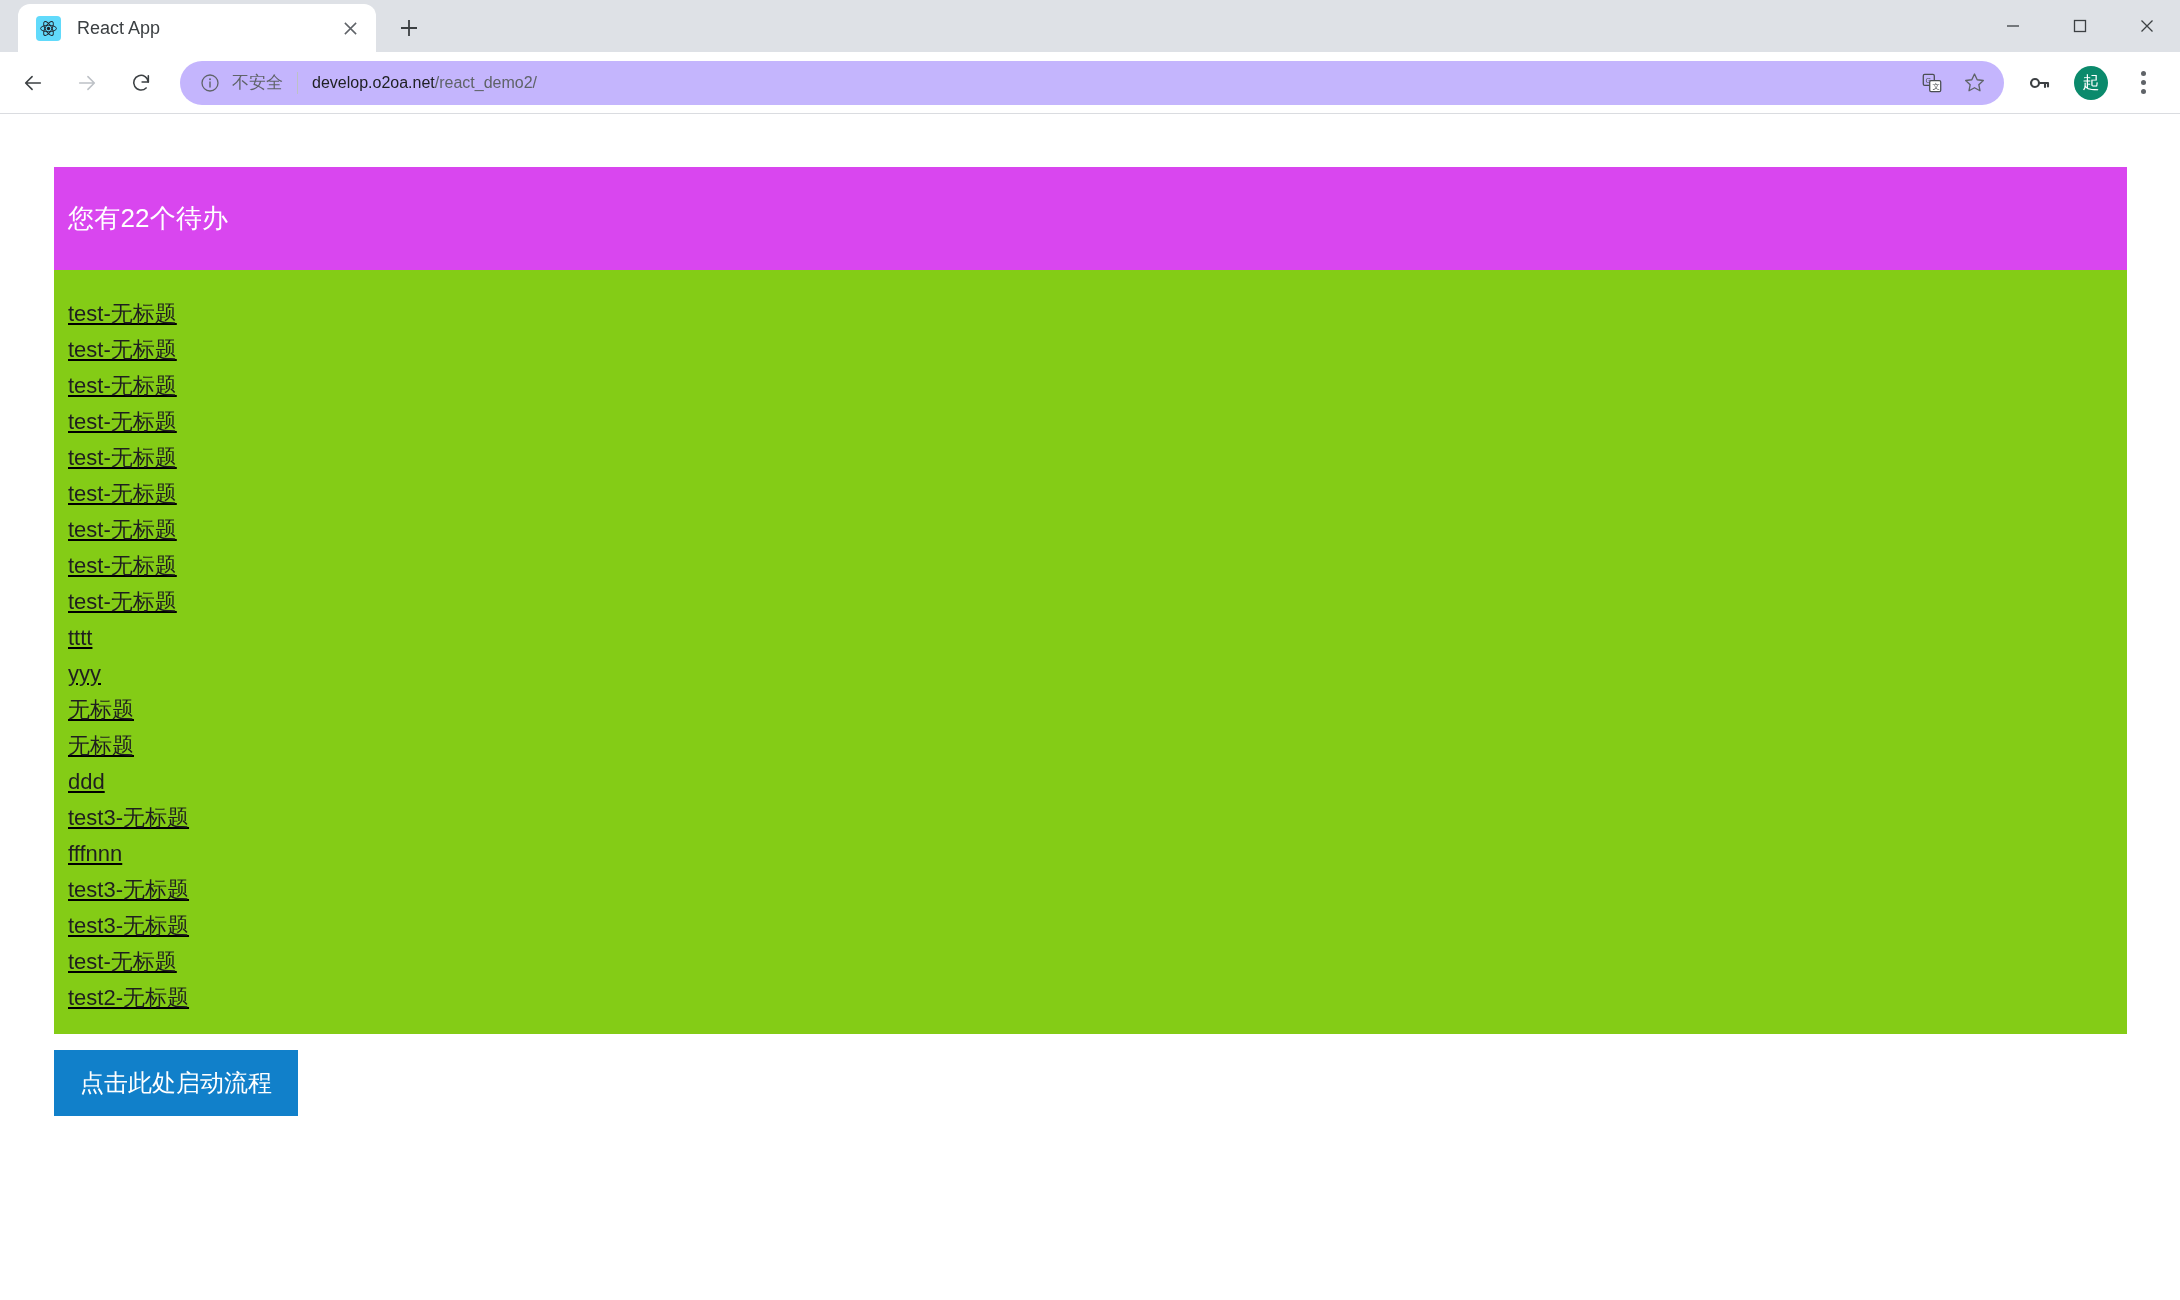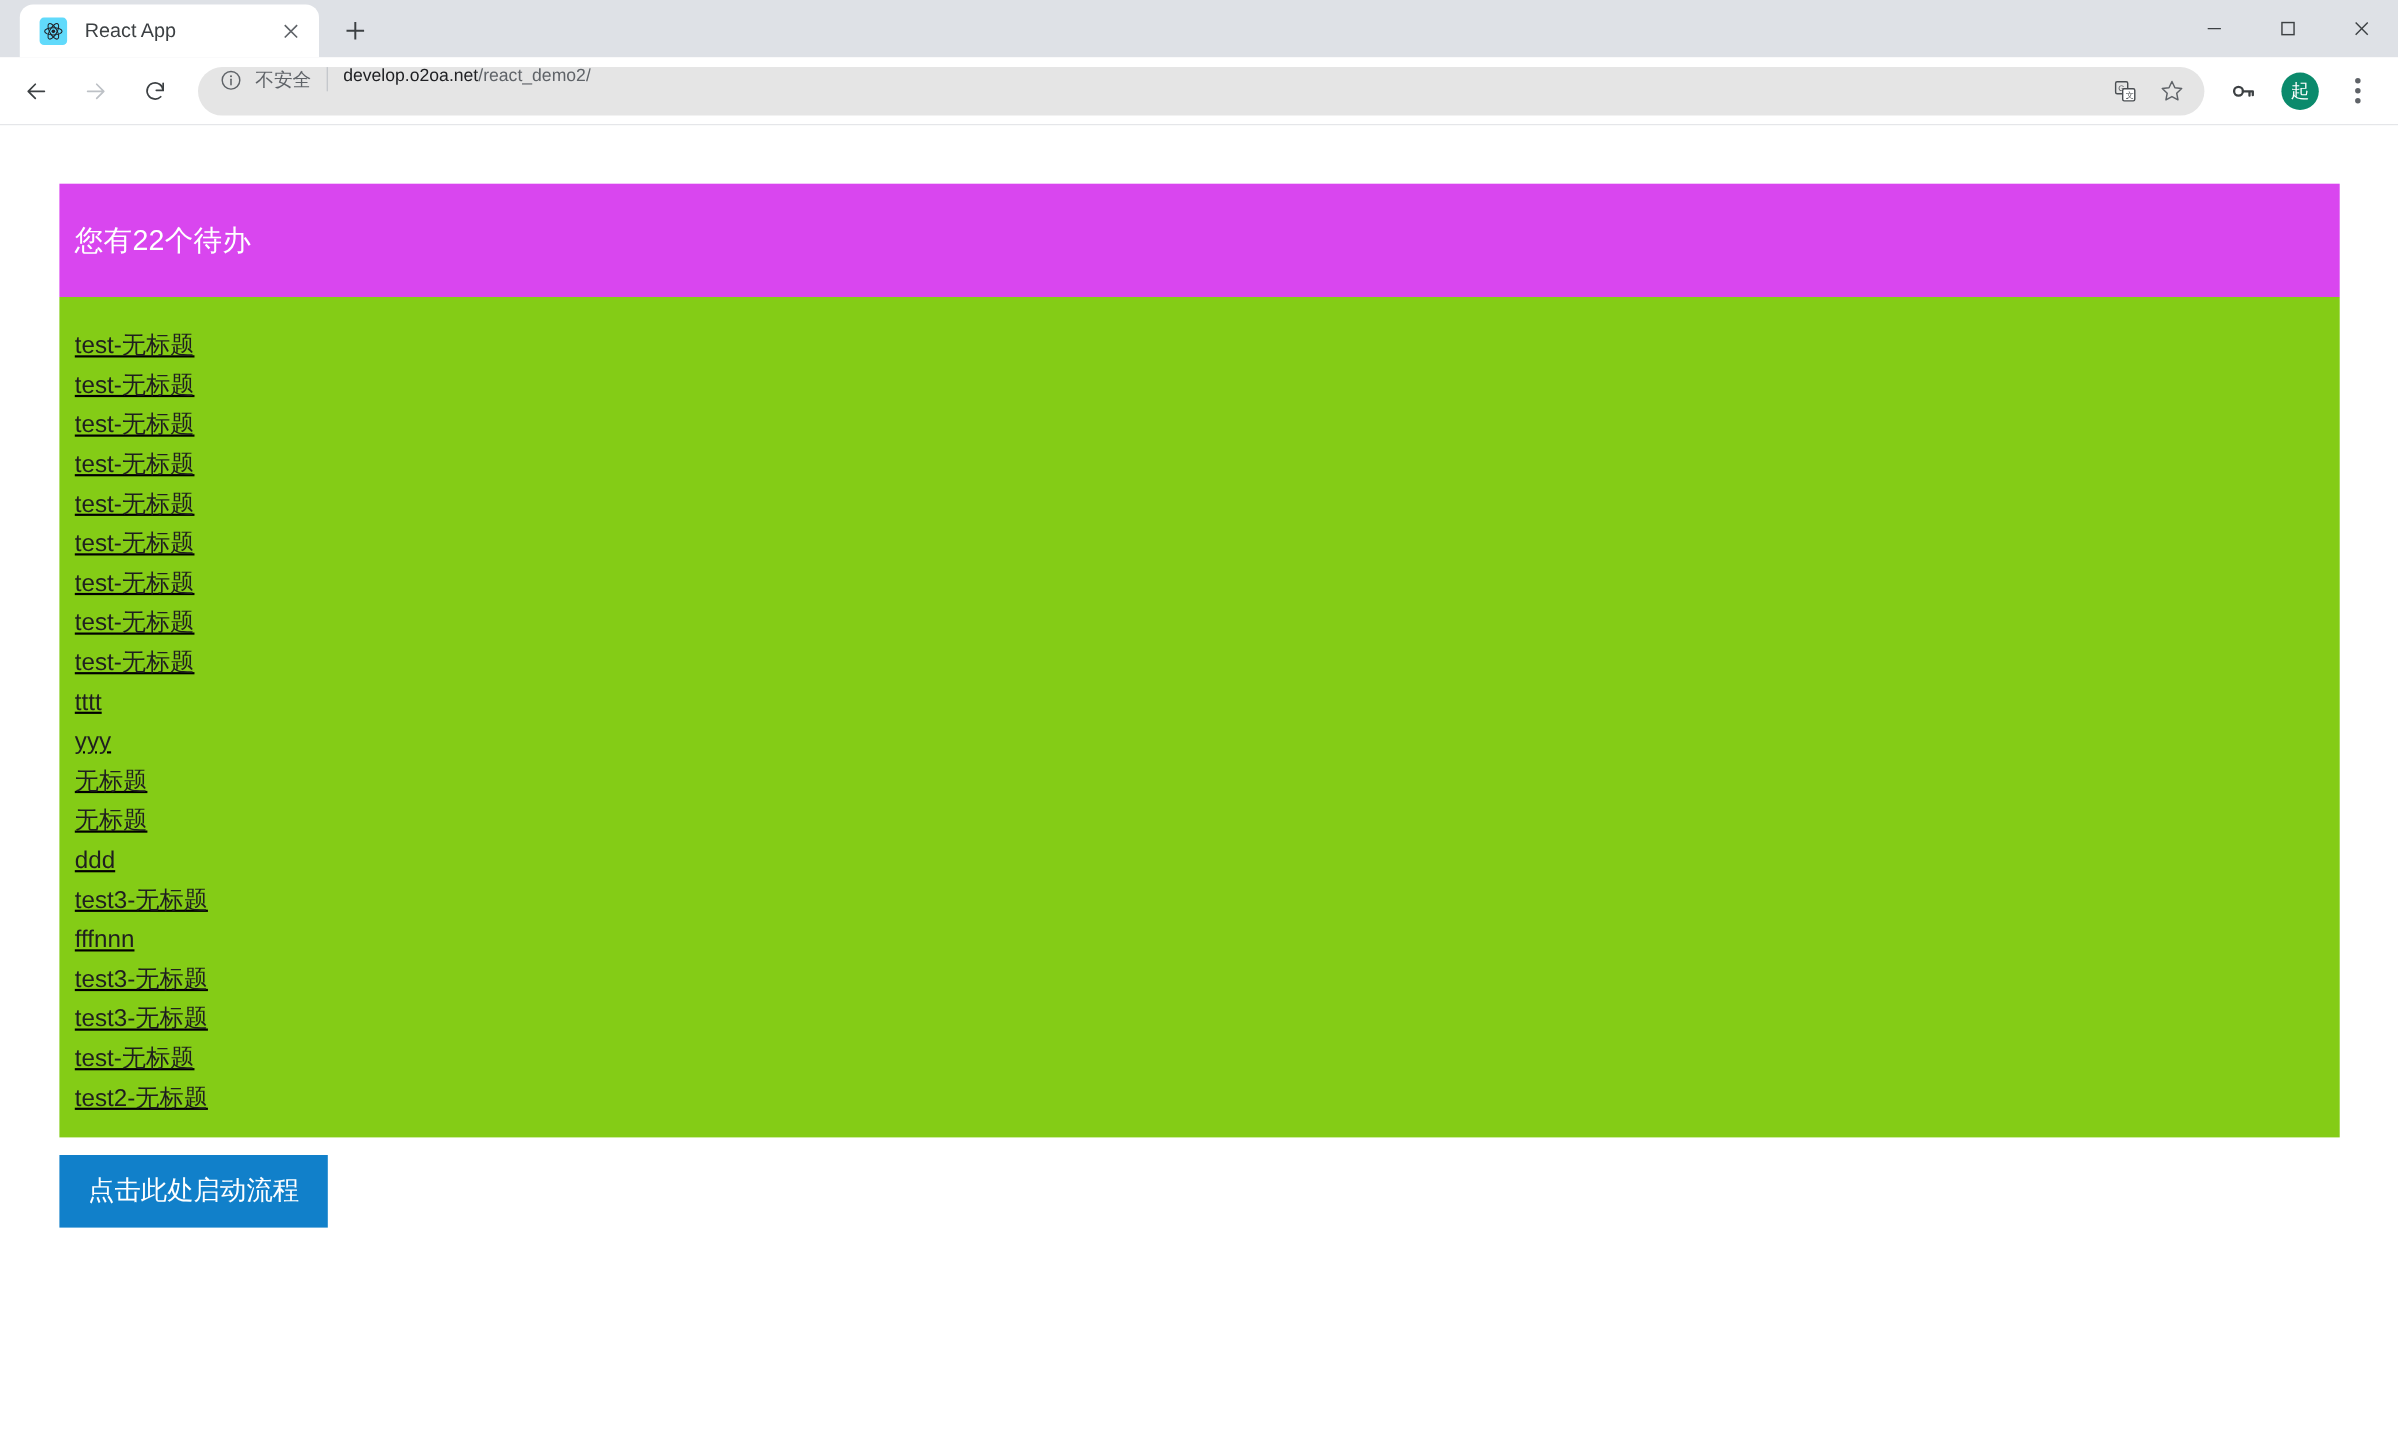--- a/index.html
+++ b/index.html
@@ -17,21 +17,21 @@
   .tabstrip {
     height: 52px;
     background: #dee1e6;
     display: flex;
     align-items: flex-end;
     position: relative;
     flex: 0 0 52px;
   }
   .tab {
     margin-left: 18px;
-    width: 272px;
+    width: 358px;
     height: 48px;
     background: #ffffff;
     border-radius: 12px 12px 0 0;
     display: flex;
     align-items: center;
     padding: 0 12px 0 18px;
     position: relative;
   }
   .favicon {
     width: 25px; height: 25px;
@@ -94,23 +94,24 @@
     width: 48px; height: 48px;
     display: flex; align-items: center; justify-content: center;
     border-radius: 50%;
     margin: 0 3px;
     flex: 0 0 48px;
   }
   .navbtn svg { display:block; }
   .omnibox {
     flex: 1 1 auto;
     height: 44px;
-    background: #e5e5e5;
+    background: #c4b5fd;
     border-radius: 22px;
     display: flex;
+    align-items: center;
     margin-left: 12px;
     margin-right: 6px;
     padding: 0 10px 0 18px;
     min-width: 0;
   }
   .info-icon { width: 24px; height: 24px; flex: 0 0 24px; display:flex; align-items:center; justify-content:center; }
   .notsecure {
     font-size: 17px;
     color: #5f6368;
     margin-left: 10px;

